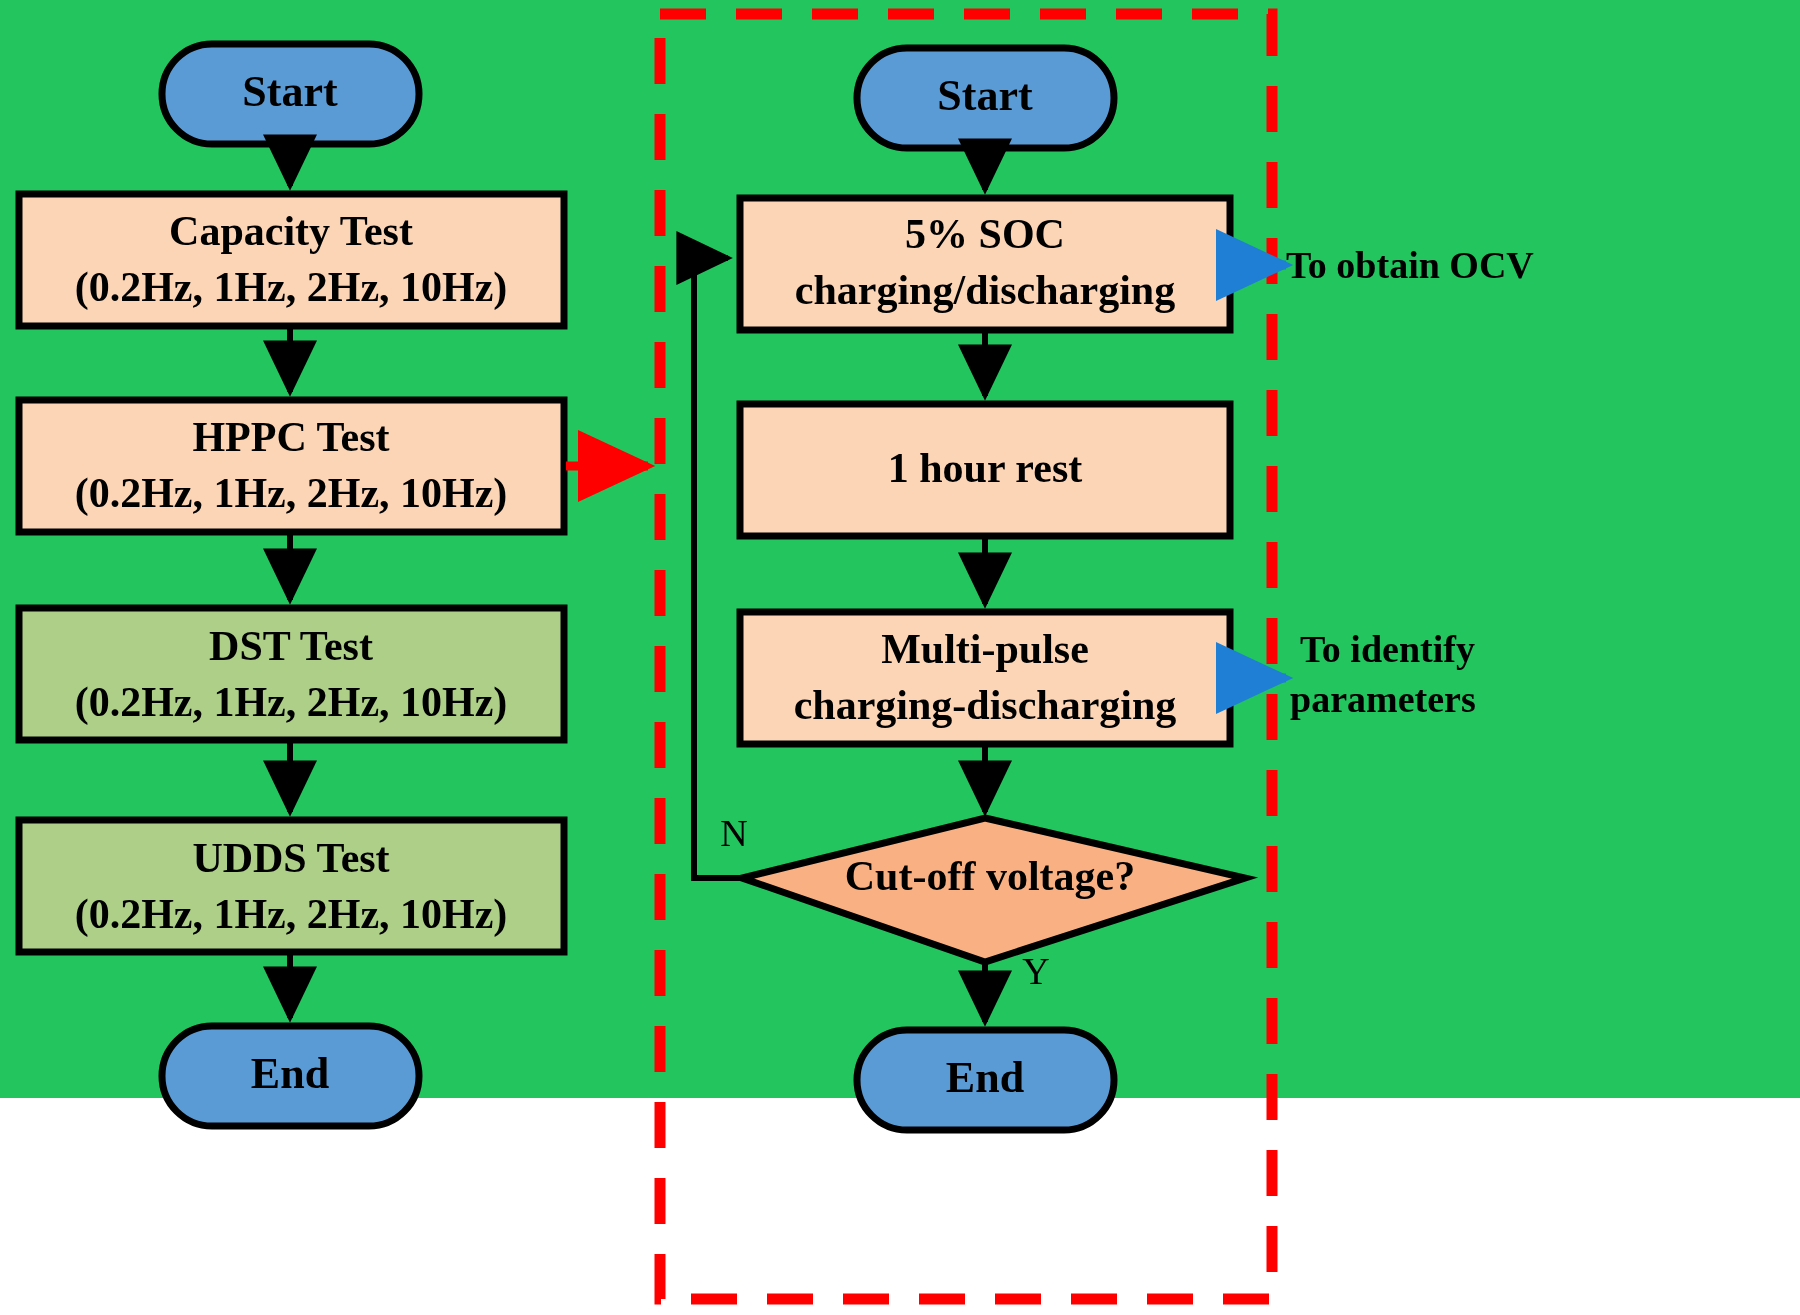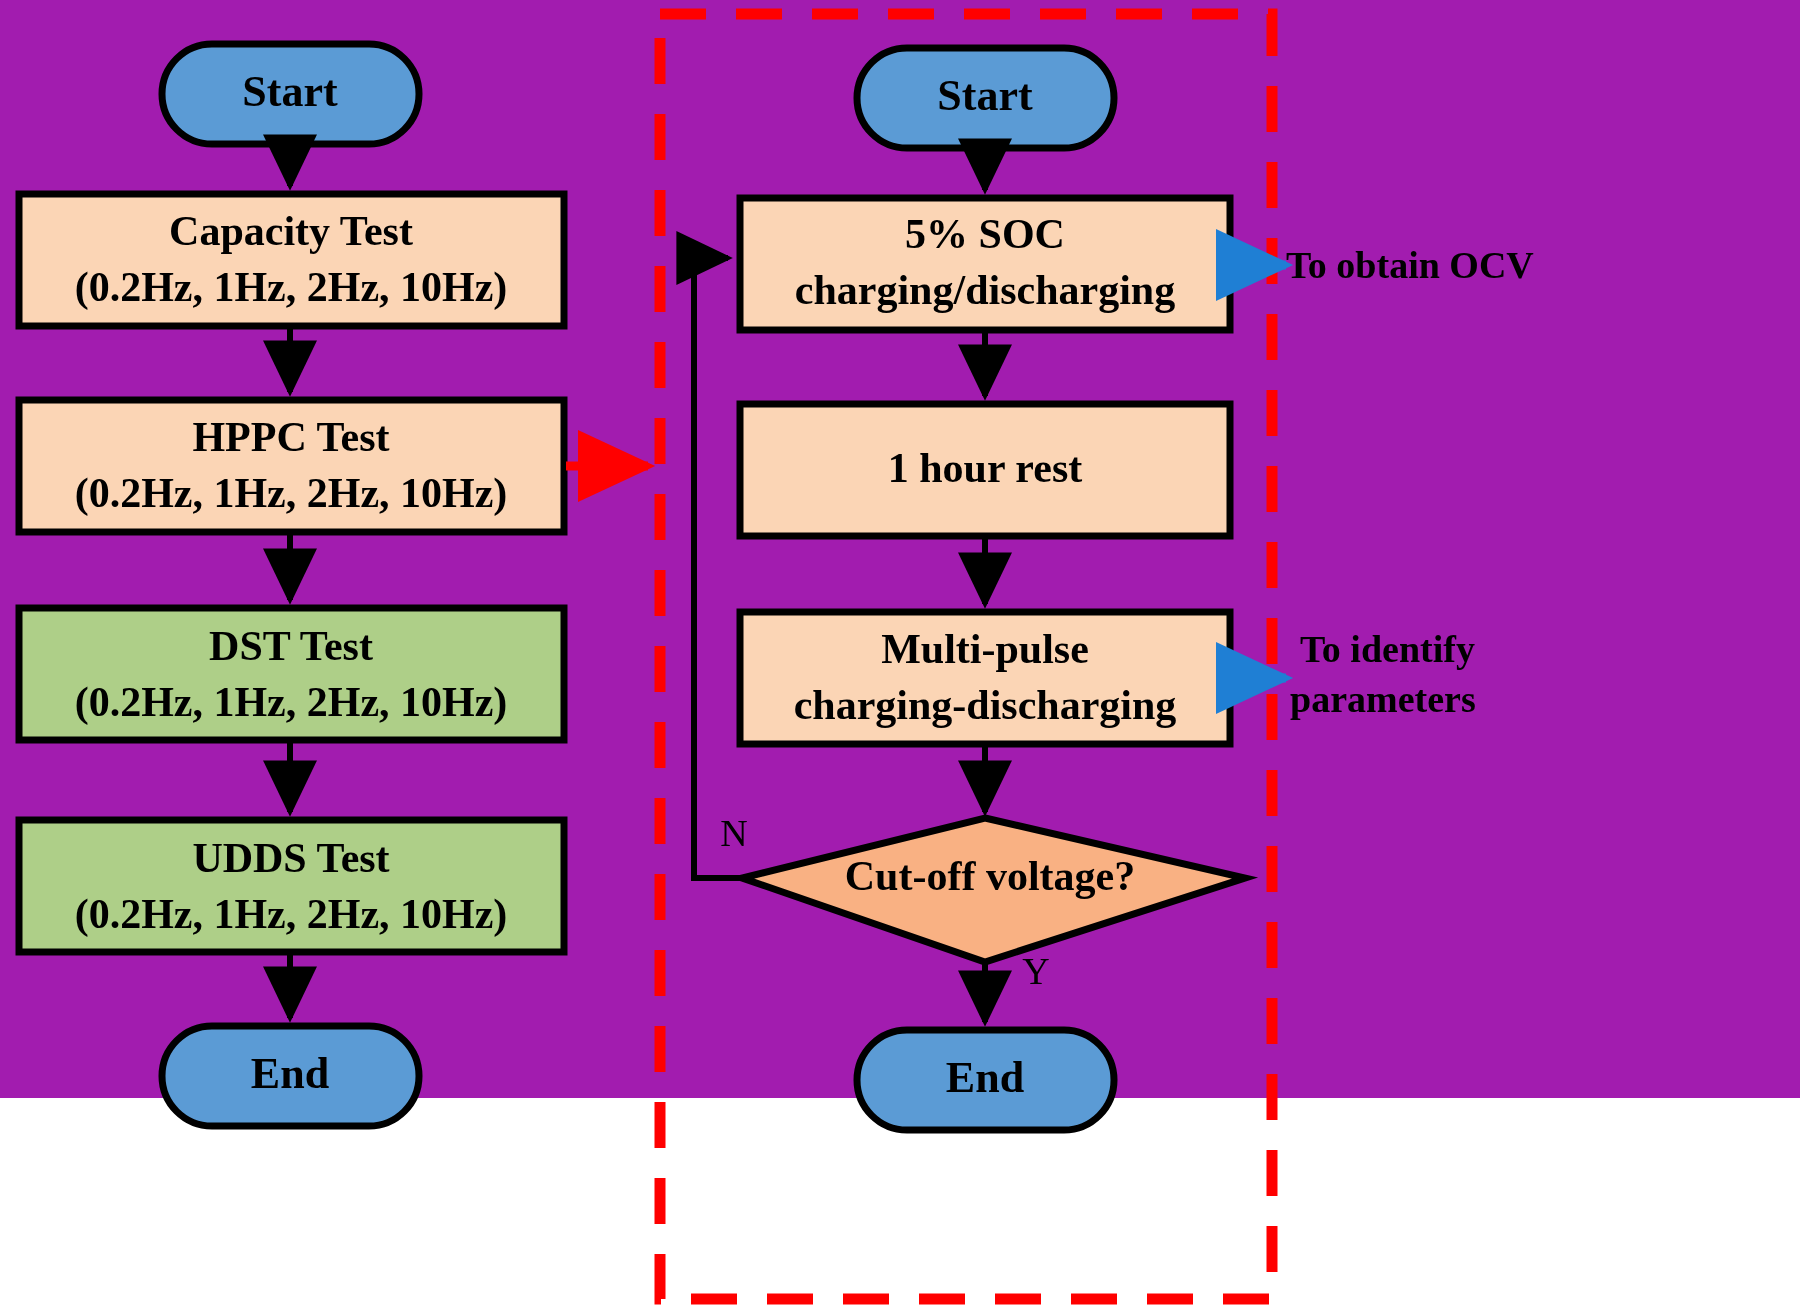--- a/index.html
+++ b/index.html
@@ -1,18 +1,18 @@
 <!DOCTYPE html>
 <html><head>
 <meta charset="utf-8">
 <style>
   html,body{margin:0;padding:0;background:#ffffff;}
   body{width:1800px;height:1315px;overflow:hidden;
        font-family:"Liberation Serif","DejaVu Serif",serif;}
-  #stage{position:relative;width:1800px;height:1098px;background:#a21caf;}
+  #stage{position:relative;width:1800px;height:1098px;background:#22c55e;}
   svg{position:absolute;left:0;top:0;}
   .nodeText{font-family:"Liberation Serif","DejaVu Serif",serif;font-weight:bold;
             text-anchor:middle;dominant-baseline:middle;fill:#000;}
   .t44{font-size:44px;}
   .t42{font-size:42px;}
   .labelYN{font-family:"Liberation Serif","DejaVu Serif",serif;font-weight:normal;
            font-size:38px;fill:#000;text-anchor:middle;}
   .sideNote{font-family:"Liberation Serif","DejaVu Serif",serif;font-weight:bold;
             font-size:38px;fill:#000;}
 </style>

